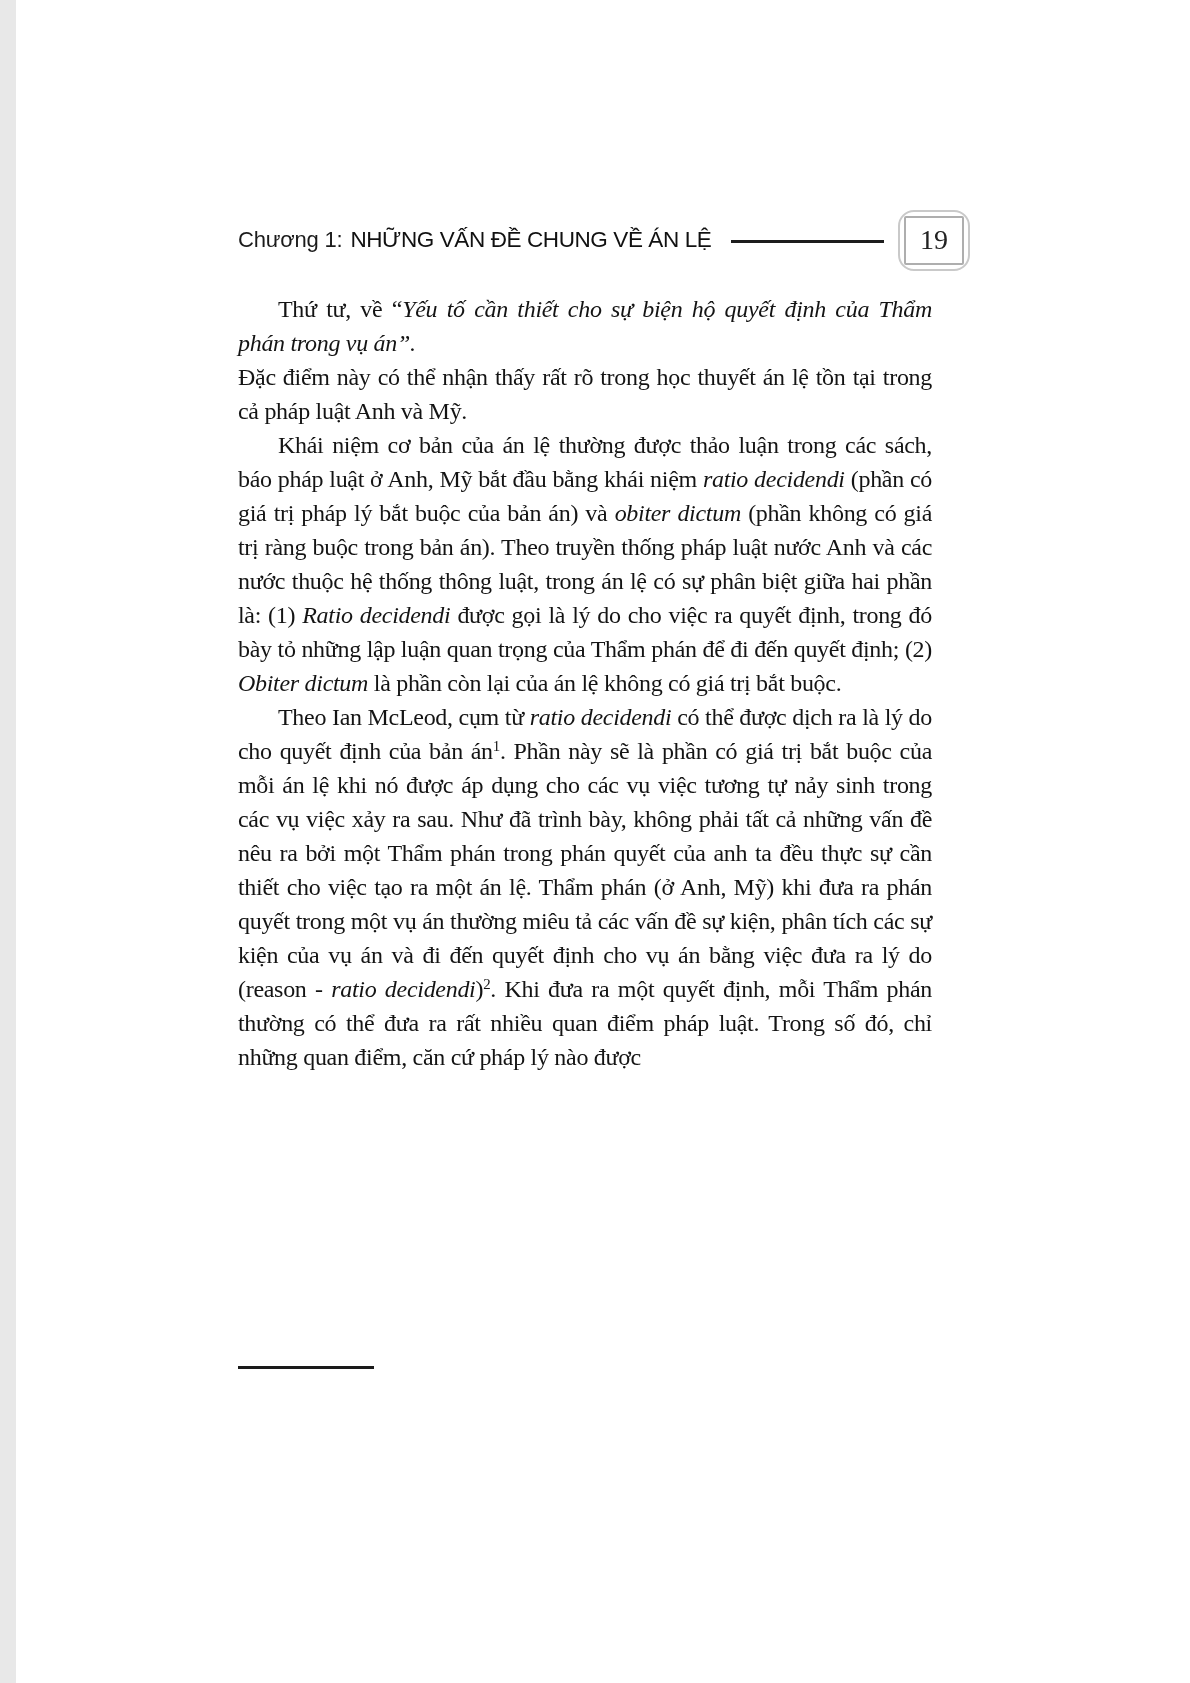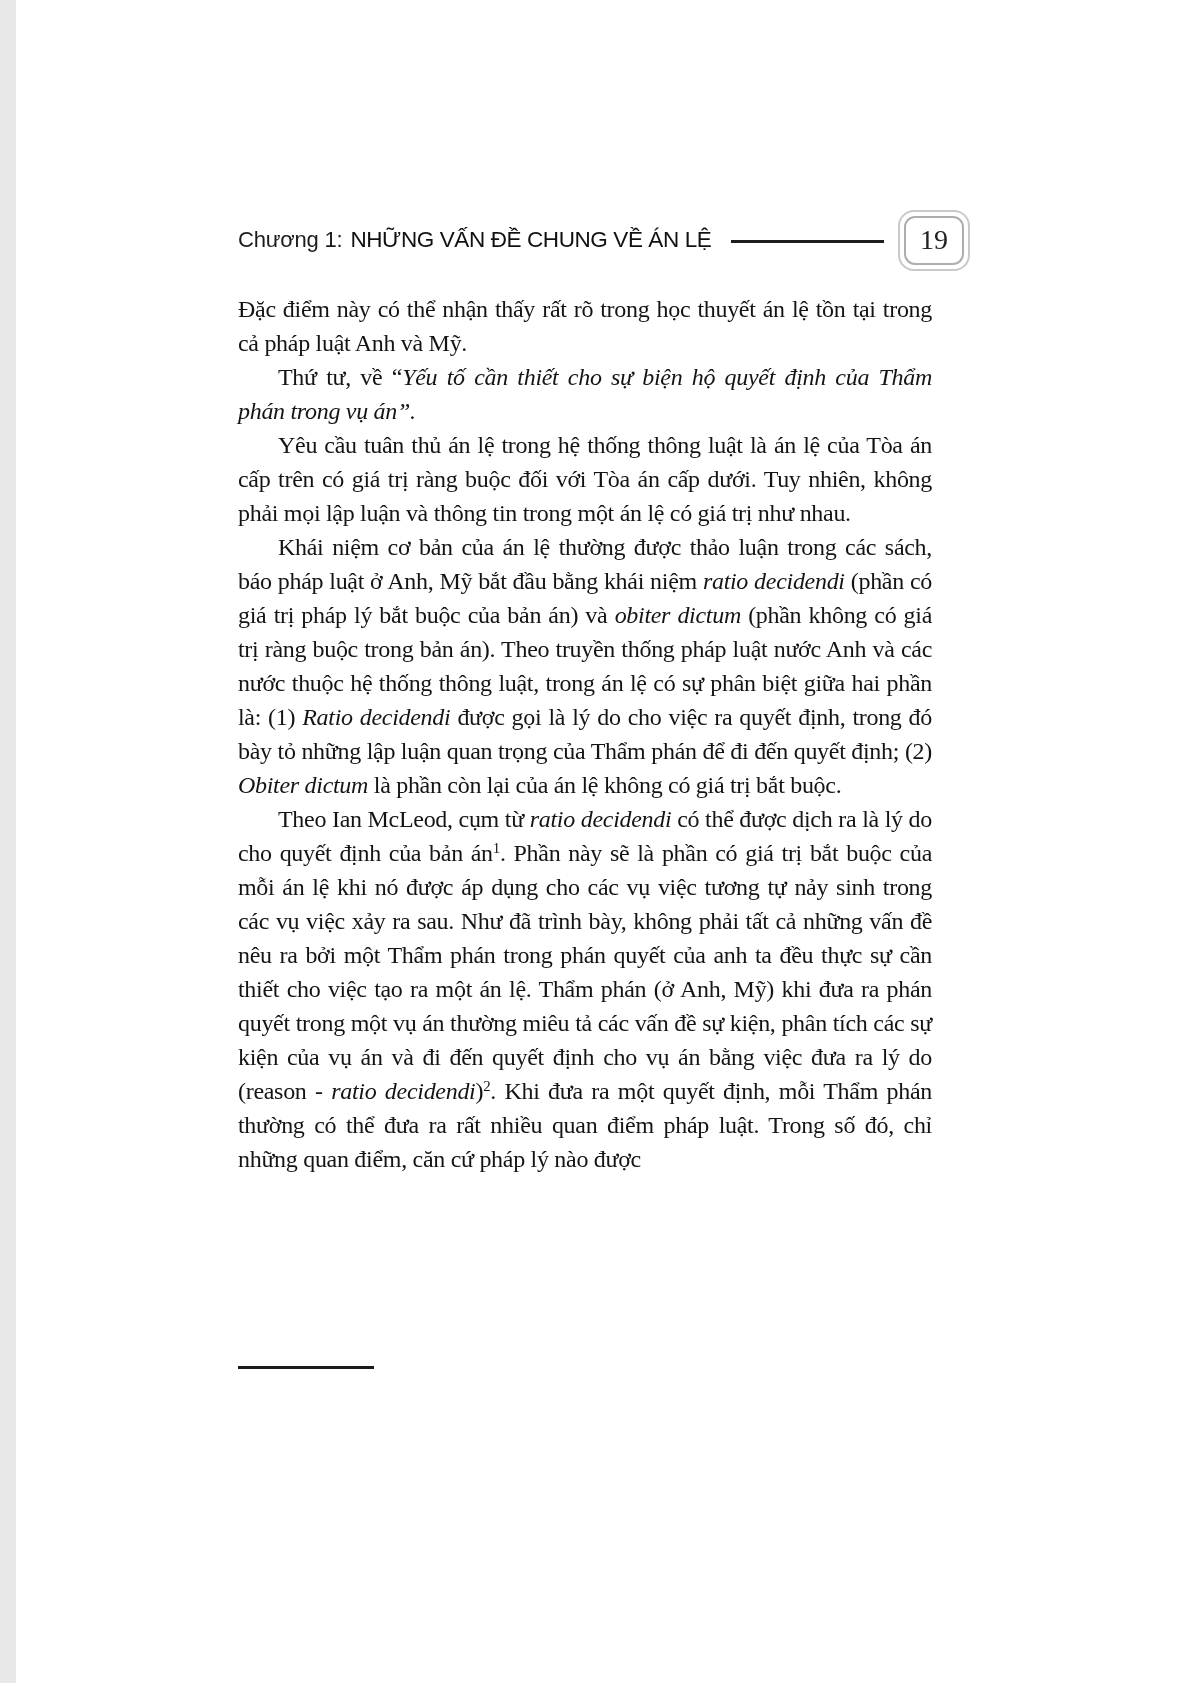--- a/index.html
+++ b/index.html
@@ -54,21 +54,21 @@
     height: 61px;
     border: 2px solid #c9c9c9;
     border-radius: 16px;
     background: #fff;
     flex: 0 0 auto;
   }
   .page-number-badge .inner {
     position: absolute;
     inset: 4px;
     border: 2px solid #aeaeae;
-    border-radius: 11px;
+    border-radius: 2px;
     display: flex;
     align-items: center;
     justify-content: center;
     font-family: "Liberation Serif", serif;
     font-size: 28px;
     color: #222;
   }
 
   
   .body-text {
@@ -125,23 +125,22 @@
   <div class="running-header">
     <span class="chapter-label">Chương 1:</span>
     <span class="chapter-title">NHỮNG VẤN ĐỀ CHUNG VỀ ÁN LỆ</span>
     <div class="header-rule"></div>
     <div class="page-number-badge">
       <div class="inner">19</div>
     </div>
   </div>
 
   <div class="body-text" id="body-container">
+      <p class="para indent"><span>Thứ tư, về “</span><i>Yếu tố cần thiết cho sự biện hộ quyết định của Thẩm phán trong vụ án”.</i></p>
       <p class="para"><span>Đặc điểm này có thể nhận thấy rất rõ trong học thuyết án lệ tồn tại trong cả pháp luật Anh và Mỹ.</span></p>
-      <p class="para indent"><span>Thứ tư, về “</span><i>Yếu tố cần thiết cho sự biện hộ quyết định của Thẩm phán trong vụ án”.</i></p>
-      <p class="para indent"><span>Yêu cầu tuân thủ án lệ trong hệ thống thông luật là án lệ của Tòa án cấp trên có giá trị ràng buộc đối với Tòa án cấp dưới. Tuy nhiên, không phải mọi lập luận và thông tin trong một án lệ có giá trị như nhau.</span></p>
       <p class="para indent"><span>Khái niệm cơ bản của án lệ thường được thảo luận trong các sách, báo pháp luật ở Anh, Mỹ bắt đầu bằng khái niệm </span><i>ratio decidendi</i><span> (phần có giá trị pháp lý bắt buộc của bản án) và </span><i>obiter dictum</i><span> (phần không có giá trị ràng buộc trong bản án). Theo truyền thống pháp luật nước Anh và các nước thuộc hệ thống thông luật, trong án lệ có sự phân biệt giữa hai phần là: (1) </span><i>Ratio decidendi</i><span> được gọi là lý do cho việc ra quyết định, trong đó bày tỏ những lập luận quan trọng của Thẩm phán để đi đến quyết định; (2) </span><i>Obiter dictum</i><span> là phần còn lại của án lệ không có giá trị bắt buộc.</span></p>
       <p class="para indent"><span>Theo Ian McLeod, cụm từ </span><i>ratio decidendi</i><span> có thể được dịch ra là lý do cho quyết định của bản án</span><sup>1</sup><span>. Phần này sẽ là phần có giá trị bắt buộc của mỗi án lệ khi nó được áp dụng cho các vụ việc tương tự nảy sinh trong các vụ việc xảy ra sau. Như đã trình bày, không phải tất cả những vấn đề nêu ra bởi một Thẩm phán trong phán quyết của anh ta đều thực sự cần thiết cho việc tạo ra một án lệ. Thẩm phán (ở Anh, Mỹ) khi đưa ra phán quyết trong một vụ án thường miêu tả các vấn đề sự kiện, phân tích các sự kiện của vụ án và đi đến quyết định cho vụ án bằng việc đưa ra lý do (reason - </span><i>ratio decidendi</i><span>)</span><sup>2</sup><span>. Khi đưa ra một quyết định, mỗi Thẩm phán thường có thể đưa ra rất nhiều quan điểm pháp luật. Trong số đó, chỉ những quan điểm, căn cứ pháp lý nào được</span></p>
     </div>
 
   <div class="footnote-rule"></div>
 
 
 </div>
 
 </body></html>

